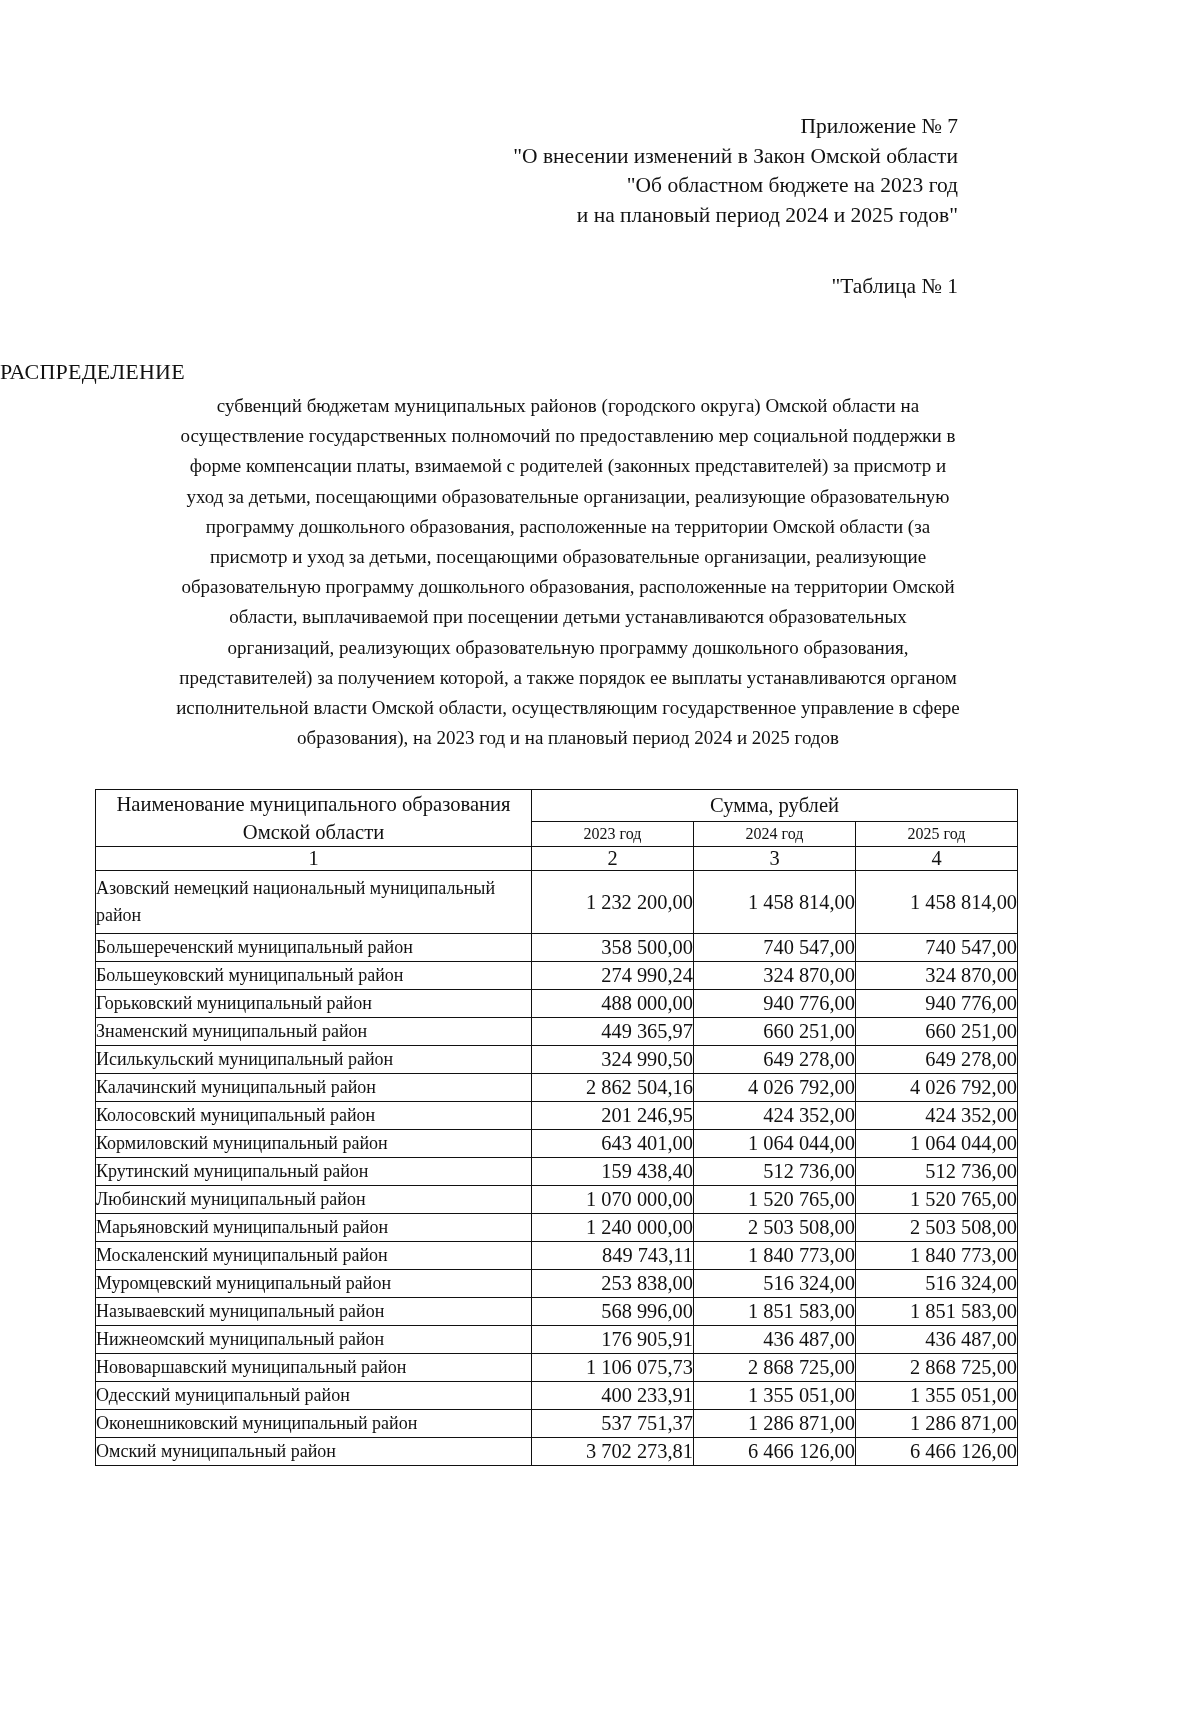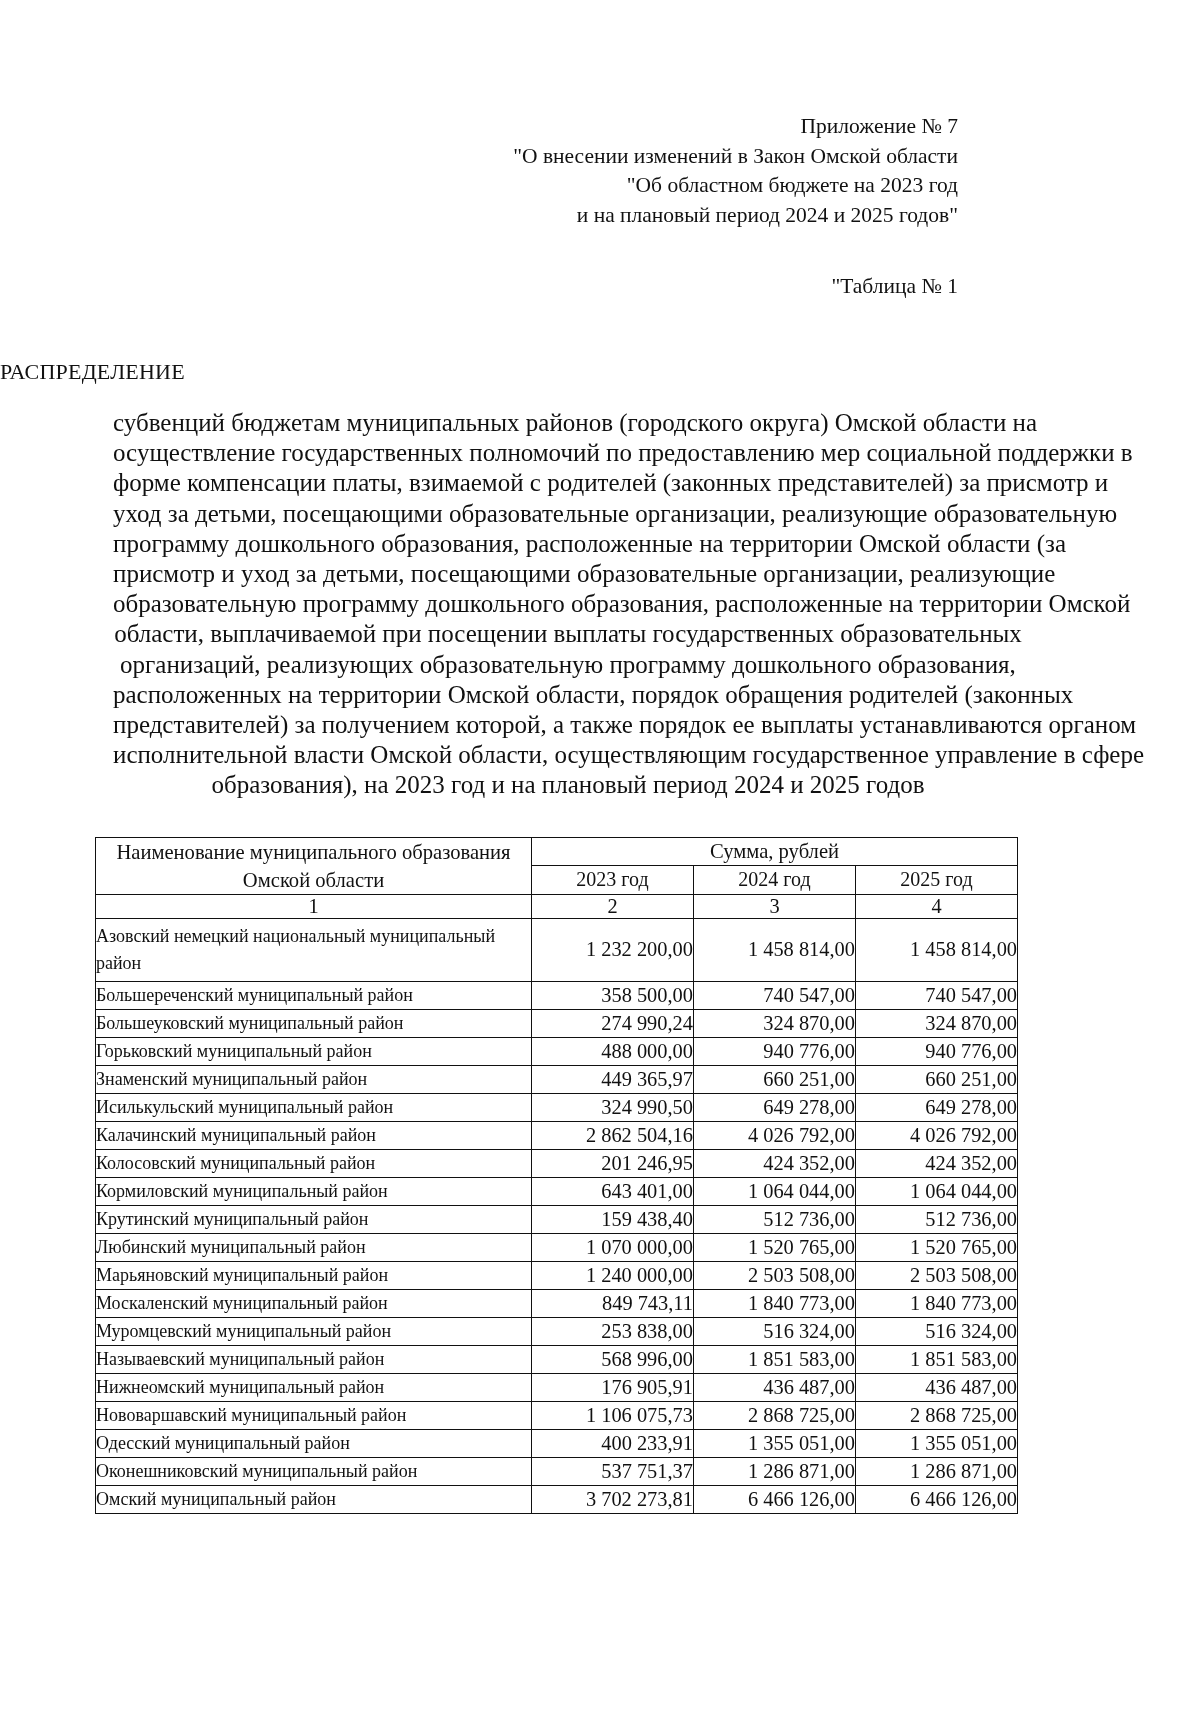--- a/index.html
+++ b/index.html
@@ -50,24 +50,24 @@
     text-align: left;
     font-size: 22px;
     letter-spacing: 0.2px;
     margin-top: 58px;
     margin-bottom: 0;
     font-weight: normal;
   }
 
   
   .body-par {
-    margin: 23px auto 0 auto;
+    margin: 6px auto 0 auto;
     width: 910px;
     text-align: center;
-    font-size: 25px;
+    font-size: 19px;
     line-height: 30.2px;
   }
   .body-par .ln {
     display: block;
     white-space: nowrap;
   }
 
   
   .tbl-wrap {
     margin-top: 36px;
@@ -98,21 +98,21 @@
     font-size: 20.6px;
   }
   th.hsum {
     text-align: center;
     padding: 5px 0 5px 0;
     font-size: 20.6px;
   }
   th.hyear {
     text-align: center;
     padding: 5px 0 6px 0;
-    font-size: 20px;
+    font-size: 16px;
   }
   td.numrow {
     text-align: center;
     padding: 2px 0 3px 0;
     font-size: 20.4px;
   }
   td.rname {
     text-align: left;
     padding: 3px 4px 4px 6px;
     line-height: 27px;
@@ -146,23 +146,22 @@
   <div class="doc-title">РАСПРЕДЕЛЕНИЕ</div>
 
   <div class="body-par">
       <span class="ln">субвенций бюджетам муниципальных районов (городского округа) Омской области на</span>
       <span class="ln">осуществление государственных полномочий по предоставлению мер социальной поддержки в</span>
       <span class="ln">форме компенсации платы, взимаемой с родителей (законных представителей) за присмотр и</span>
       <span class="ln">уход за детьми, посещающими образовательные организации, реализующие образовательную</span>
       <span class="ln">программу дошкольного образования, расположенные на территории Омской области (за</span>
       <span class="ln">присмотр и уход за детьми, посещающими образовательные организации, реализующие</span>
       <span class="ln">образовательную программу дошкольного образования, расположенные на территории Омской</span>
-      <span class="ln">области, выплачиваемой при посещении выплаты государственных образовательных</span>
+      <span class="ln">области, выплачиваемой при посещении детьми устанавливаются образовательных</span>
       <span class="ln">организаций, реализующих образовательную программу дошкольного образования,</span>
-      <span class="ln">расположенных на территории Омской области, порядок обращения родителей (законных</span>
       <span class="ln">представителей) за получением которой, а также порядок ее выплаты устанавливаются органом</span>
       <span class="ln">исполнительной власти Омской области, осуществляющим государственное управление в сфере</span>
       <span class="ln">образования), на 2023 год и на плановый период 2024 и 2025 годов</span>
     </div>
 
   <div class="tbl-wrap">
     <table class="dist">
       <colgroup>
         <col class="col-name">
           <col class="col-y1">

